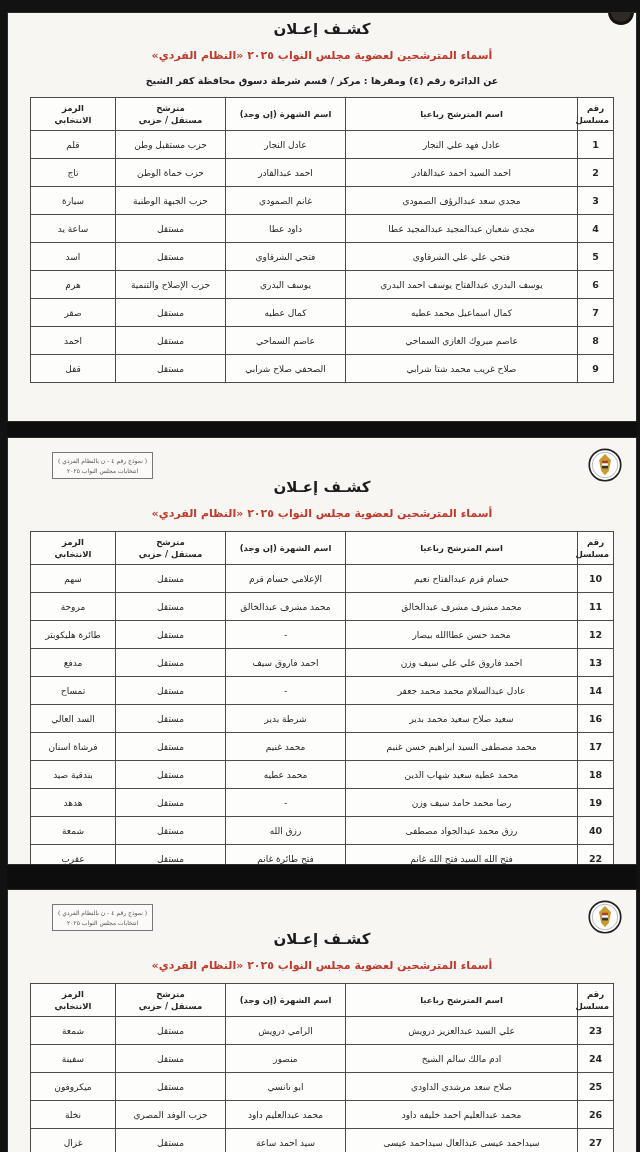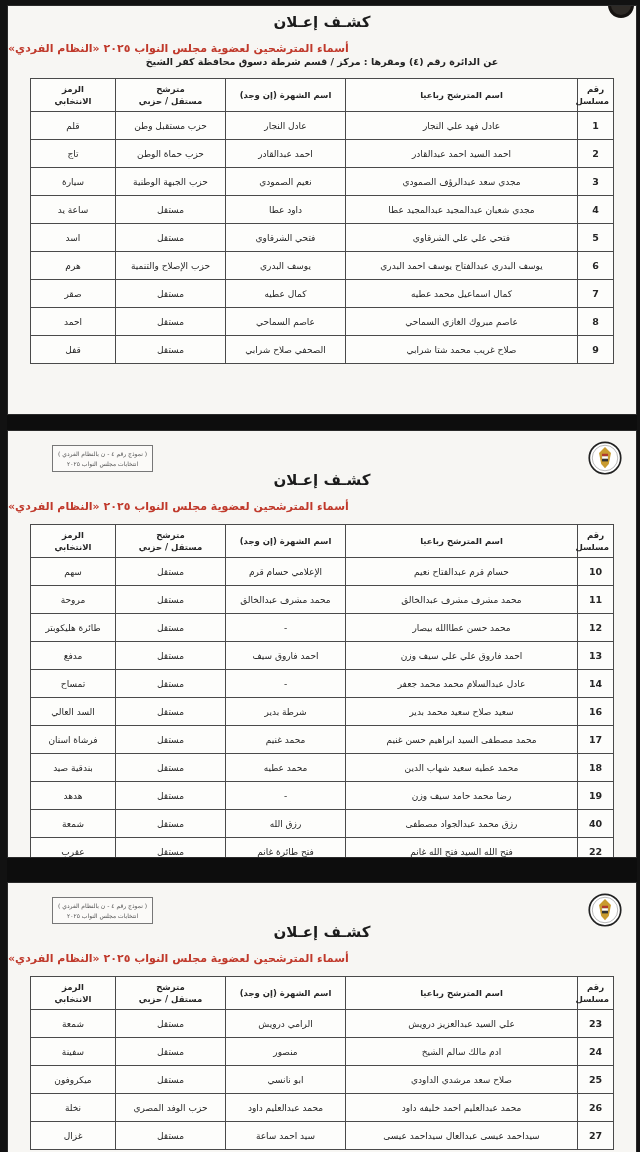--- a/index.html
+++ b/index.html
@@ -4,21 +4,21 @@
 <style>
   html,body{margin:0;padding:0;}
   body{
     width:640px;height:1152px;overflow:hidden;
     background:#111;
     font-family:"DejaVu Sans", sans-serif;
   }
   .canvas{
     width:640px;height:1152px;
     background:#121212;
-    padding:5px 3px 0 7px;
+    padding:12px 3px 0 7px;
     box-sizing:border-box;
     direction:rtl;
   }
   .page{
     position:relative;
     background:#f7f6f3;
     box-sizing:border-box;
     overflow:hidden;
     border:1px solid #2a2a2a;
   }
@@ -28,28 +28,28 @@
   .gap-2{height:24px;background:#0d0d0d;}
   .page-3{height:272px;}
 
   .doc-title{
     text-align:center;
     font-size:15px;font-weight:bold;color:#1c1c1c;
     padding-top:7px;letter-spacing:1px;
   }
   .page-2 .doc-title,.page-3 .doc-title{padding-top:40px;}
   .doc-subtitle{
-    text-align:left;
+    text-align:center;
     font-size:11px;font-weight:bold;color:#c0392b;
     margin-top:11px;
   }
   .district-line{
     text-align:center;
     font-size:9.5px;font-weight:bold;color:#222;
-    margin-top:1px;
+    margin-top:13px;
   }
   table{
     border-collapse:collapse;
     width:583px;
     margin:11px 22px 0 35px;
     table-layout:fixed;
     background:#fdfdfb;
   }
   th,td{
     border:1px solid #4a4a4a;
@@ -131,21 +131,21 @@
           <tr>
             <td>2</td>
             <td>احمد السيد احمد عبدالقادر</td>
             <td>احمد عبدالقادر</td>
             <td>حزب حماة الوطن</td>
             <td>تاج</td>
           </tr>
           <tr>
             <td>3</td>
             <td>مجدي سعد عبدالرؤف الصمودي</td>
-            <td>نعيم الصمودي</td>
+            <td>غانم الصمودي</td>
             <td>حزب الجبهة الوطنية</td>
             <td>سيارة</td>
           </tr>
           <tr>
             <td>4</td>
             <td>مجدي شعبان عبدالمجيد عبدالمجيد عطا</td>
             <td>داود عطا</td>
             <td>مستقل</td>
             <td>ساعة يد</td>
           </tr>

